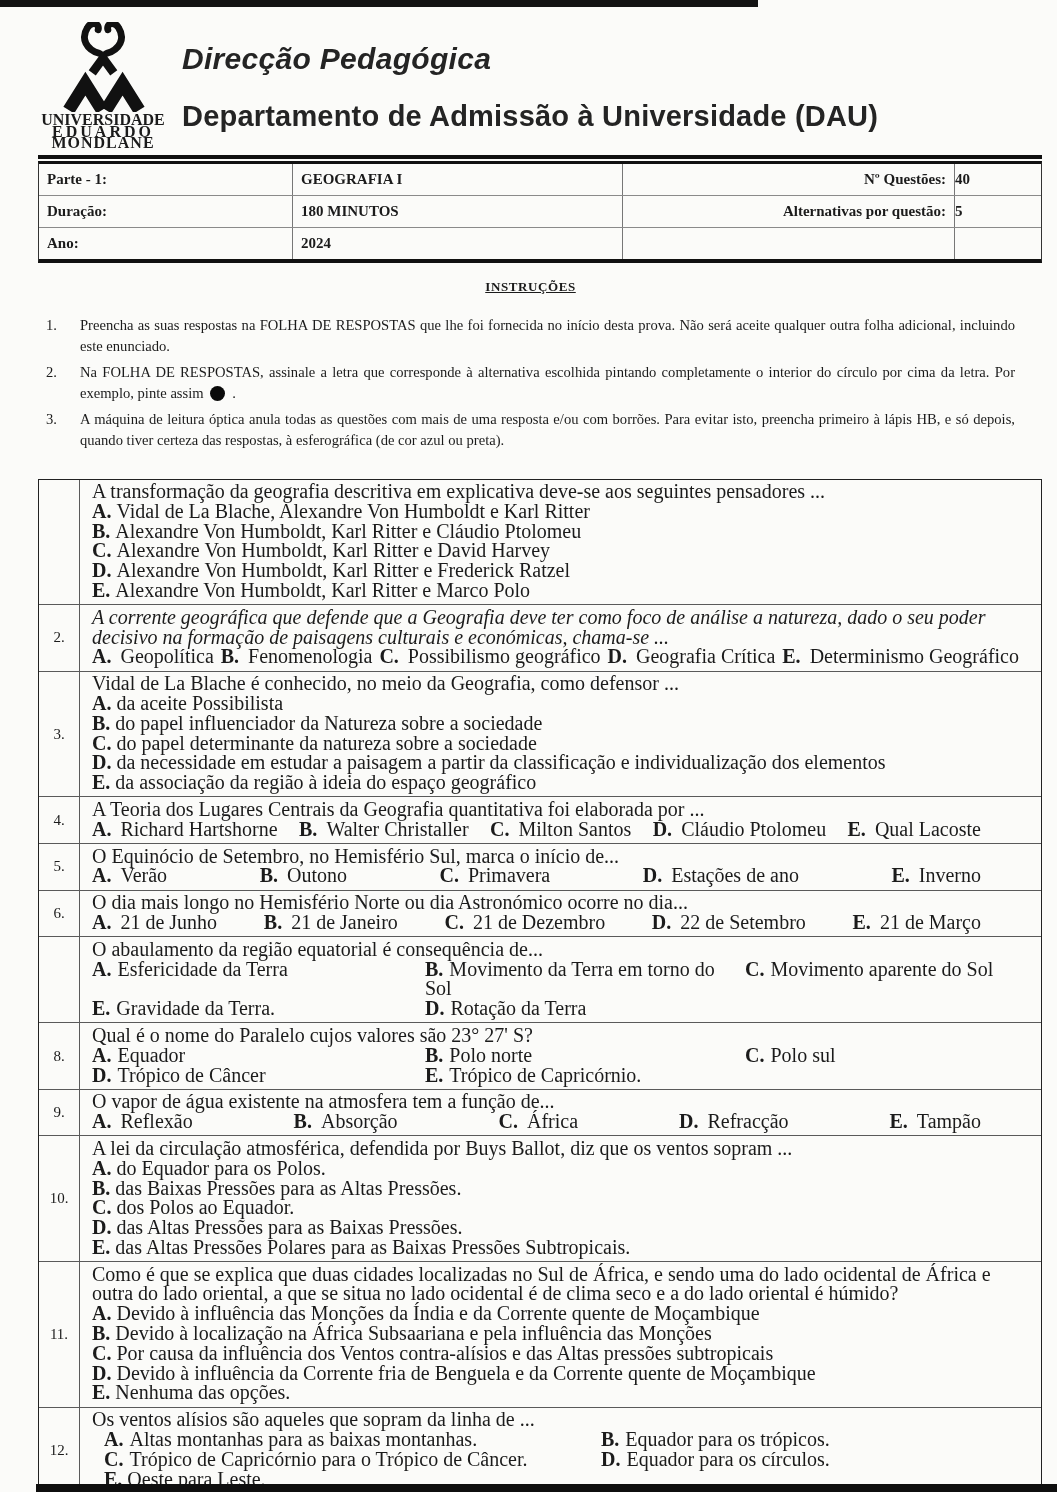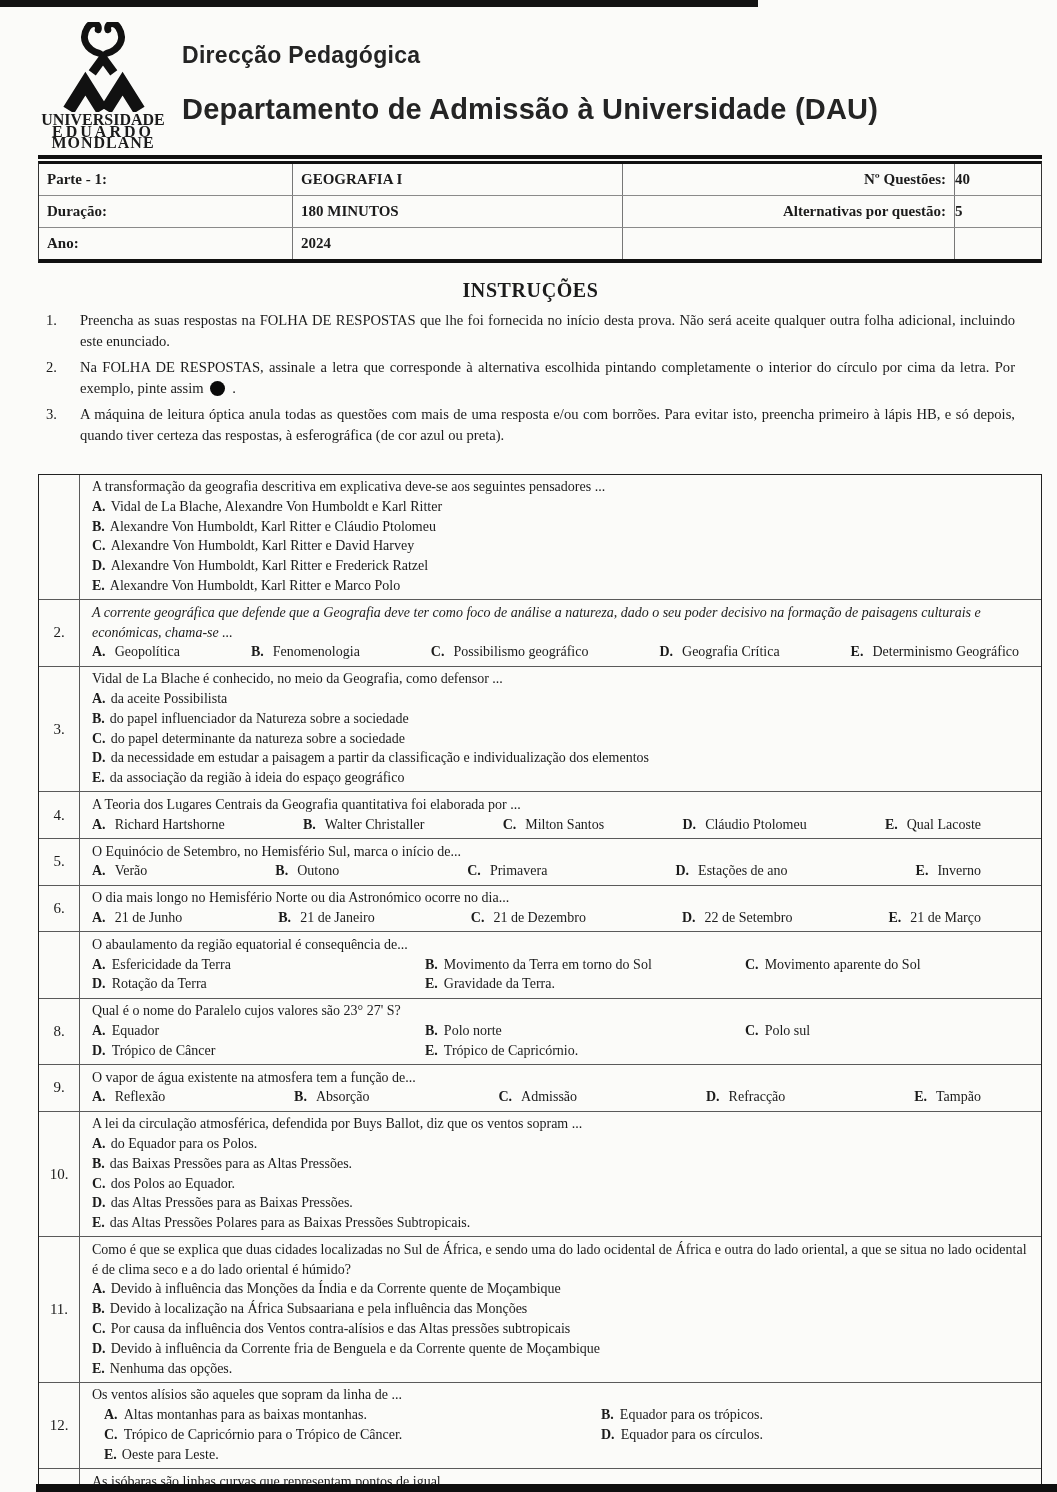--- a/index.html
+++ b/index.html
@@ -9,55 +9,55 @@
   .bar-bottom { position:absolute; bottom:0; left:36px; right:0; height:8px; background:#0f0f0f; }
 
   
   .header { display:flex; align-items:flex-start; padding:22px 0 0 40px; }
   .logo { width:126px; text-align:center; flex:none; }
   .logo svg { display:block; margin:0 auto; }
   .logo-caption { font-weight:bold; font-size:16px; line-height:11.5px; margin-top:2px; }
   .logo-caption div:nth-child(2) { letter-spacing:3px; }
   .logo-caption div:nth-child(3) { letter-spacing:1px; }
   .header-titles { margin-left:16px; padding-top:20px; font-family:"Liberation Sans", sans-serif; color:#242424; }
-  .ht1 { font-size:23px; font-weight:bold; letter-spacing:0.3px; }
+  .ht1 { font-size:30px; font-weight:bold; letter-spacing:0.3px;font-style:italic; }
   .ht2 { font-size:29px; font-weight:bold; margin-top:24px; letter-spacing:0.2px; }
 
   .rule { margin:6px 0 0 38px; width:1004px; height:4px; background:#101010; }
 
   
   .info-table { margin:2px 16px 0 38px; width:1004px; box-sizing:border-box;
                 border-top:3px solid #111; border-bottom:4px solid #111;
                 border-left:1.5px solid #333; border-right:1.5px solid #333;
                 font-weight:bold; font-size:15px; }
   .it-row { display:flex; height:31px; border-bottom:1px solid #8a8a8a; }
   .it-row:last-child { border-bottom:none; }
   .it-row > div { display:flex; align-items:center; box-sizing:border-box; }
   .it-c1 { width:253px; padding-left:8px; }
   .it-c2 { width:330px; border-left:1px solid #777; padding-left:8px; }
   .it-c3 { width:332px; border-left:1px solid #777; justify-content:flex-end; padding-right:8px;padding-left:18px; }
   .it-c4 { flex:1; border-left:1px solid #777; padding-left:0; }
 
   
   .instructions { margin:16px 40px 0 44px; }
-  .ins-title { text-align:center; font-weight:bold; font-size:20px; 
-               letter-spacing:0.6px; margin-bottom:8px; }
+  .ins-title { text-align:center; font-weight:bold; font-size:13px; text-decoration:underline;
+               letter-spacing:0.6px; margin-bottom:20px; }
   .ins-item { display:flex; margin-bottom:5px; font-size:14.6px; line-height:21px; }
   .ins-num { width:34px; flex:none; padding-left:2px; }
   .ins-text { flex:1; text-align:justify; padding-right:2px; }
   .dot { display:inline-block; width:15px; height:15px; background:#0a0a0a; border-radius:50%;
          vertical-align:-3px; margin:0 4px 0 6px; }
 
   
   .qtable { margin:28px 0 0 38px; width:1004px; box-sizing:border-box; border:1.8px solid #222; }
   .qrow { display:flex; border-top:1px solid #5a5a5a; }
   .qrow:first-child { border-top:none; }
   .qnum { width:40px; flex:none; border-right:1px solid #5a5a5a; display:flex; align-items:center;
           justify-content:center; font-size:15px; }
-  .qbody { flex:1; padding:2.5px 14px 3.5px 12px; font-size:14px; line-height:19.8px; min-width:0; }
+  .qbody { flex:1; padding:2.5px 14px 3.5px 12px; font-size:20px; line-height:19.8px; min-width:0; }
   .letter { font-weight:bold; }
   .opt-line .letter { margin-right:5px; }
   .italic { font-style:italic; }
   .opts-inline { display:flex; justify-content:space-between; padding-right:46px; }
   .opts-inline .letter { margin-right:9px; }
   .opts-inline.full { padding-right:8px; }
   .opts-grid3 { display:grid; grid-template-columns:333px 320px auto; }
   .opts-grid3 .letter { margin-right:6px; }
   .opts-grid2 { display:grid; grid-template-columns:497px auto; padding-left:12px; }
   .opts-grid2 .letter { margin-right:6px; }
@@ -212,22 +212,22 @@
     </div>
 
     <div class="qrow">
       <div class="qnum"></div>
       <div class="qbody">
         <div>O abaulamento da região equatorial é consequência de...</div>
         <div class="opts-grid3">
           <span><span class="letter">A.</span><span>Esfericidade da Terra</span></span>
           <span><span class="letter">B.</span><span>Movimento da Terra em torno do Sol</span></span>
           <span><span class="letter">C.</span><span>Movimento aparente do Sol</span></span>
+          <span><span class="letter">E.</span><span>Gravidade da Terra.</span></span>
           <span><span class="letter">D.</span><span>Rotação da Terra</span></span>
-          <span><span class="letter">E.</span><span>Gravidade da Terra.</span></span>
         </div>
       </div>
     </div>
 
     <div class="qrow">
       <div class="qnum">8.</div>
       <div class="qbody">
         <div>Qual é o nome do Paralelo cujos valores são 23° 27' S?</div>
         <div class="opts-grid3">
           <span><span class="letter">A.</span><span>Equador</span></span>
@@ -239,21 +239,21 @@
       </div>
     </div>
 
     <div class="qrow">
       <div class="qnum">9.</div>
       <div class="qbody">
         <div>O vapor de água existente na atmosfera tem a função de...</div>
         <div class="opts-inline">
           <span><span class="letter">A.</span><span>Reflexão</span></span>
           <span><span class="letter">B.</span><span>Absorção</span></span>
-          <span><span class="letter">C.</span><span>Admissão</span></span>
+          <span><span class="letter">C.</span><span>África</span></span>
           <span><span class="letter">D.</span><span>Refracção</span></span>
           <span><span class="letter">E.</span><span>Tampão</span></span>
         </div>
       </div>
     </div>
 
     <div class="qrow">
       <div class="qnum">10.</div>
       <div class="qbody">
         <div>A lei da circulação atmosférica, defendida por Buys Ballot, diz que os ventos sopram ...</div>

